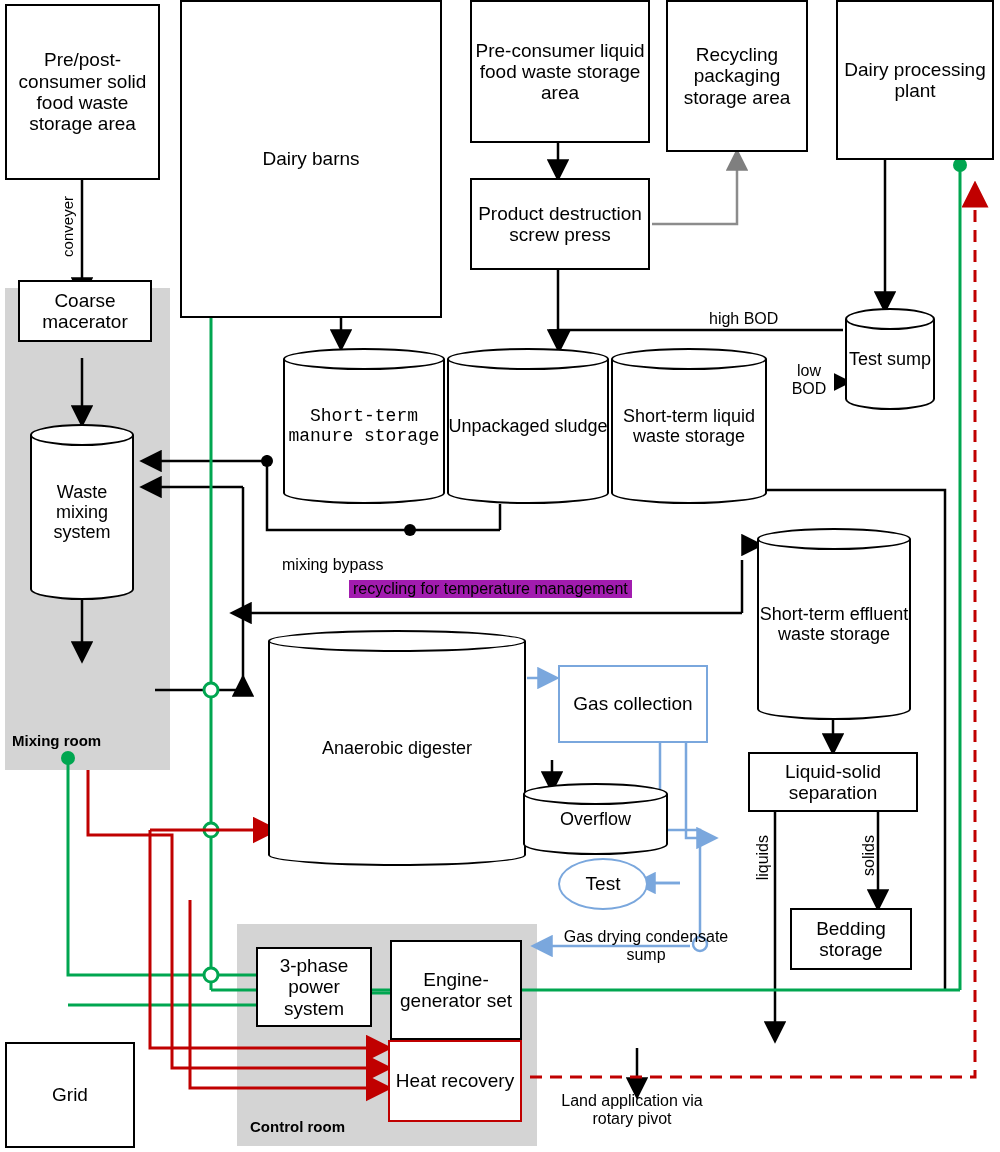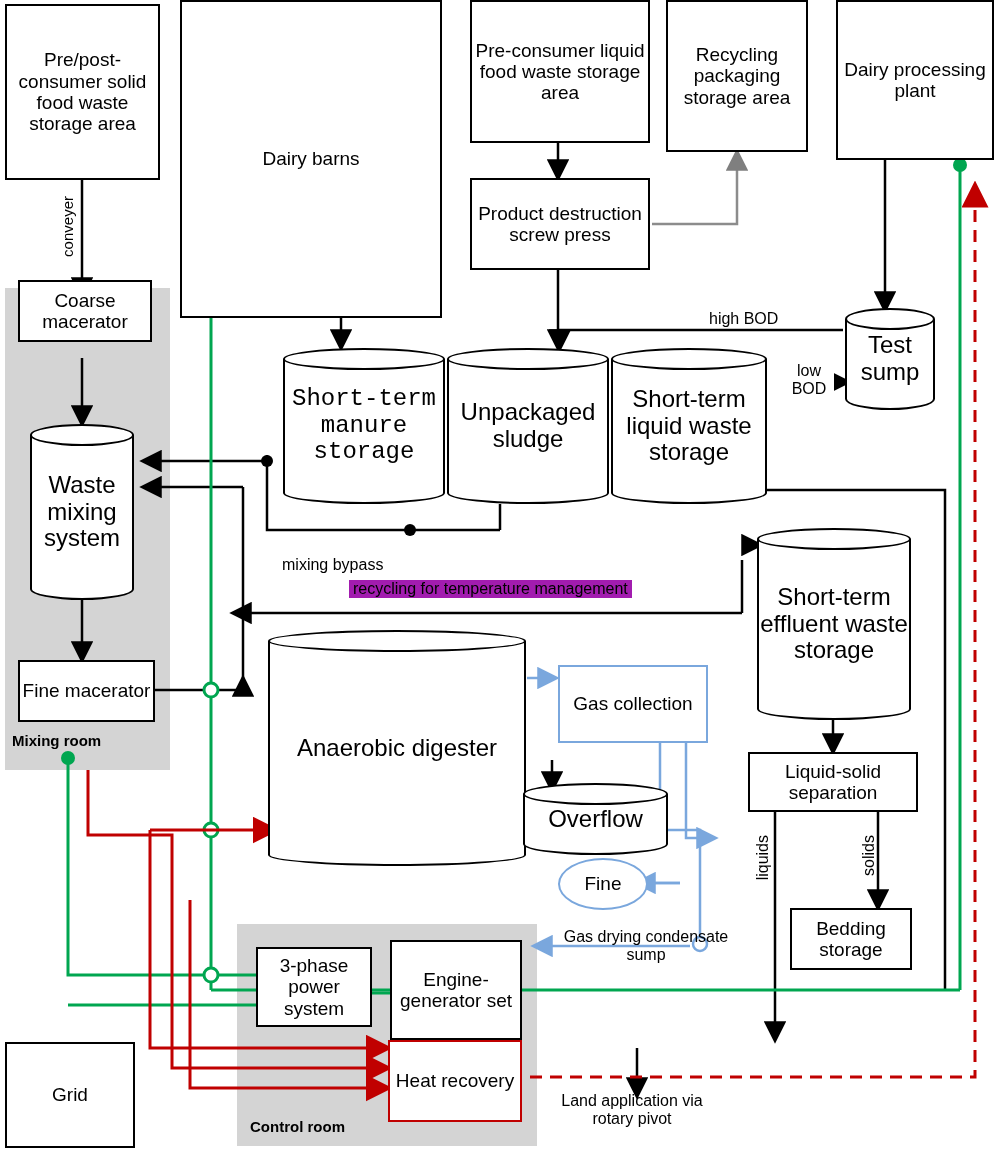--- a/index.html
+++ b/index.html
@@ -9,21 +9,21 @@
        display:flex;align-items:center;justify-content:center;text-align:center;
        font-size:19px;line-height:1.12;color:#000;padding:2px;}
   .room{position:absolute;box-sizing:border-box;background:#d4d4d4;border:none;}
   .roomlabel{position:absolute;font-size:15px;font-weight:bold;color:#000;}
   .cyl{position:absolute;box-sizing:border-box;}
   .cyl .body{position:absolute;left:0;right:0;top:11px;bottom:11px;border-left:2px solid #000;border-right:2px solid #000;background:#fff;}
   .cyl .top{position:absolute;left:0;right:0;top:0;height:22px;border:2px solid #000;border-radius:50%;background:#fff;box-sizing:border-box;}
   .cyl .bot{position:absolute;left:0;right:0;bottom:0;height:22px;border:2px solid #000;border-radius:50%;background:#fff;box-sizing:border-box;
             clip-path:inset(50% -3px -3px -3px);}
   .cyl .txt{position:absolute;left:0;right:0;top:0;bottom:0;display:flex;align-items:center;justify-content:center;
-            text-align:center;font-size:24px;line-height:1.12;color:#000;z-index:3;}
+            text-align:center;font-size:18px;line-height:1.12;color:#000;z-index:3;}
   .lbl{position:absolute;font-size:16px;color:#000;background:transparent;line-height:1.1;}
   .lbl.small{font-size:15px;}
   .vert{writing-mode:vertical-rl;transform:rotate(180deg);}
   svg.layer{position:absolute;left:0;top:0;width:1000px;height:1152px;pointer-events:none;}
   .blue{border-color:#7aa7dd !important;color:#000;}
   .red{border-color:#c00000 !important;}
   .ellipse-blue{position:absolute;border:2px solid #7aa7dd;border-radius:50%;background:#fff;
        display:flex;align-items:center;justify-content:center;font-size:19px;box-sizing:border-box;}
 </style>
 </head>
@@ -177,21 +177,20 @@
 
   <div class="box" style="left:18px;top:280px;width:134px;height:62px;">Coarse macerator</div>
 
   <div class="cyl" style="left:30px;top:424px;width:104px;height:176px;">
     <div class="body"></div>
       <div class="bot"></div>
       <div class="top"></div>
     <div class="txt">Waste mixing system</div>
   </div>
 
-  <div class="box" style="left:18px;top:660px;width:137px;height:62px;">Fine macerator</div>
 
   <div class="cyl" style="left:283px;top:348px;width:162px;height:156px;font-family:Liberation Mono, monospace;">
     <div class="body"></div>
       <div class="bot"></div>
       <div class="top"></div>
     <div class="txt">Short-term manure storage</div>
   </div>
 
   <div class="cyl" style="left:447px;top:348px;width:162px;height:156px;">
     <div class="body"></div>
@@ -224,21 +223,21 @@
   <div class="box blue" style="left:558px;top:665px;width:150px;height:78px;border-color:#7aa7dd;">Gas collection</div>
 
   <div class="cyl" style="left:523px;top:783px;width:145px;height:72px;">
     <div class="body"></div>
       <div class="bot"></div>
       <div class="top"></div>
     <div class="txt">Overflow</div>
   </div>
 
   <div class="ellipse-blue" style="left:558px;top:858px;width:90px;height:52px;">
-    <span>Fine</span>
+    <span>Test</span>
   </div>
 
   <div class="box" style="left:748px;top:752px;width:170px;height:60px;">Liquid-solid separation</div>
 
   <div class="box" style="left:790px;top:908px;width:122px;height:62px;">Bedding storage</div>
 
   <div class="box" style="left:256px;top:947px;width:116px;height:80px;">3-phase power system</div>
 
   <div class="box" style="left:390px;top:940px;width:132px;height:100px;">Engine-generator set</div>
 

